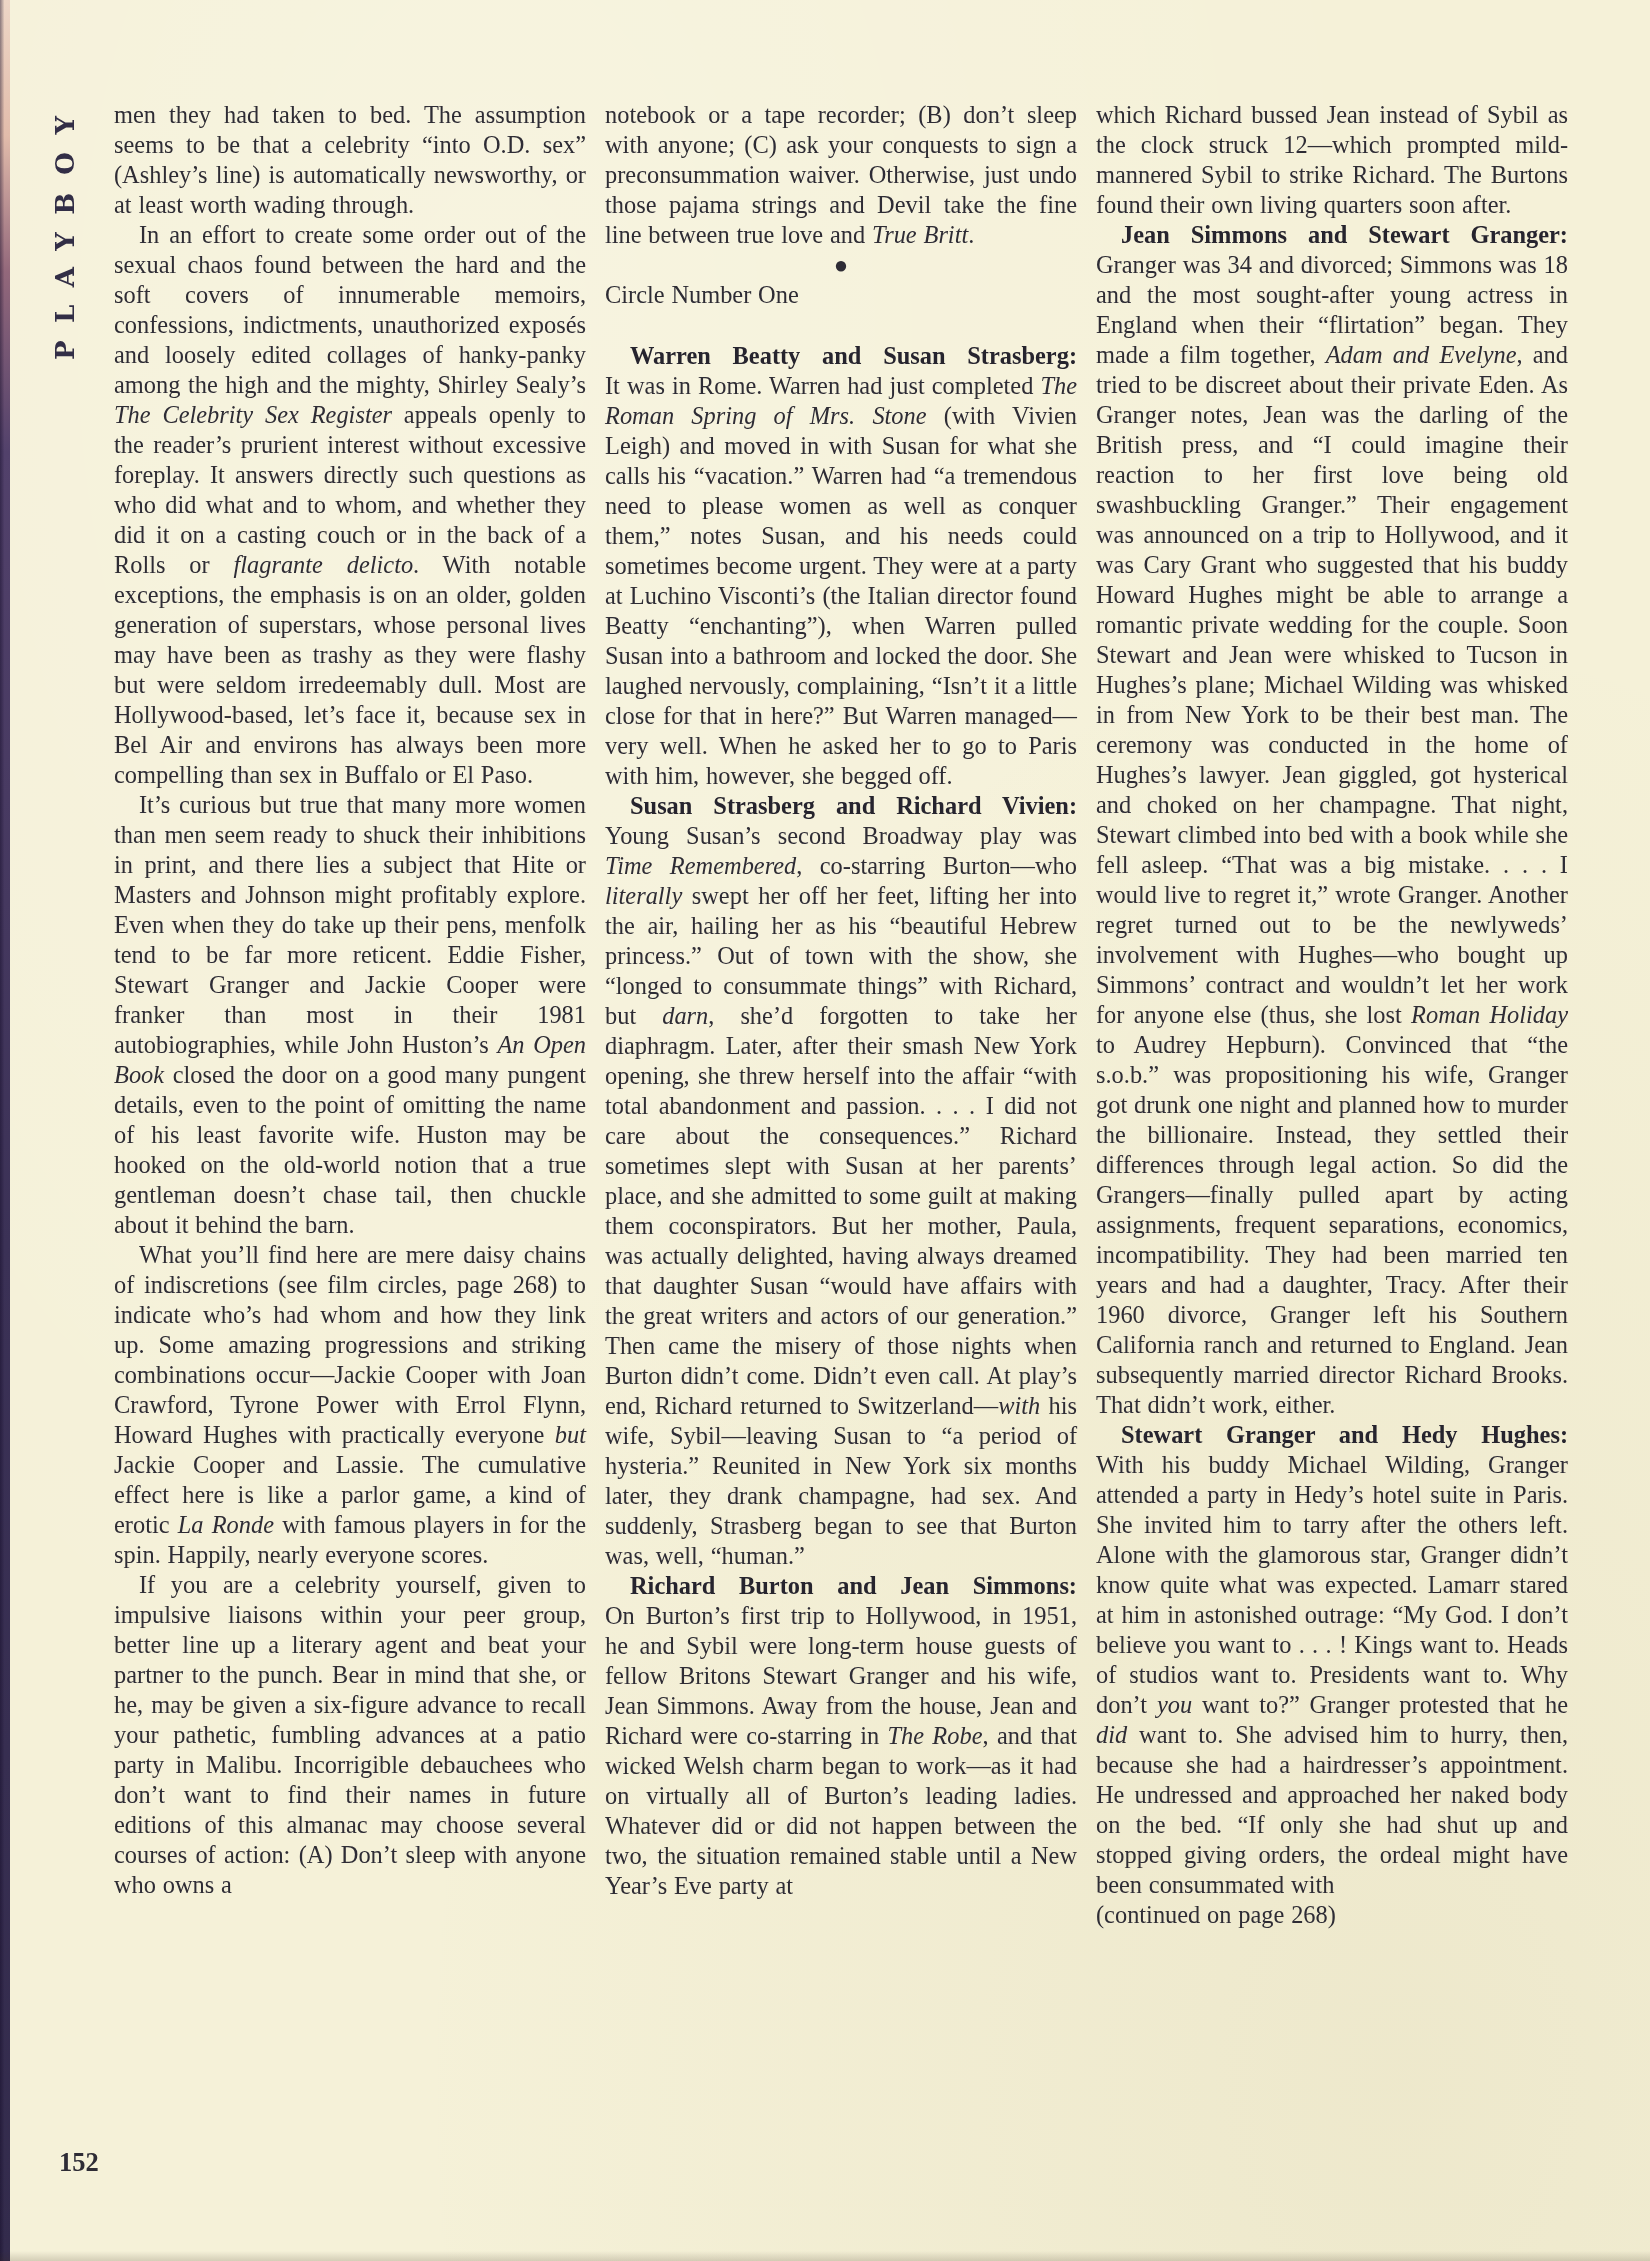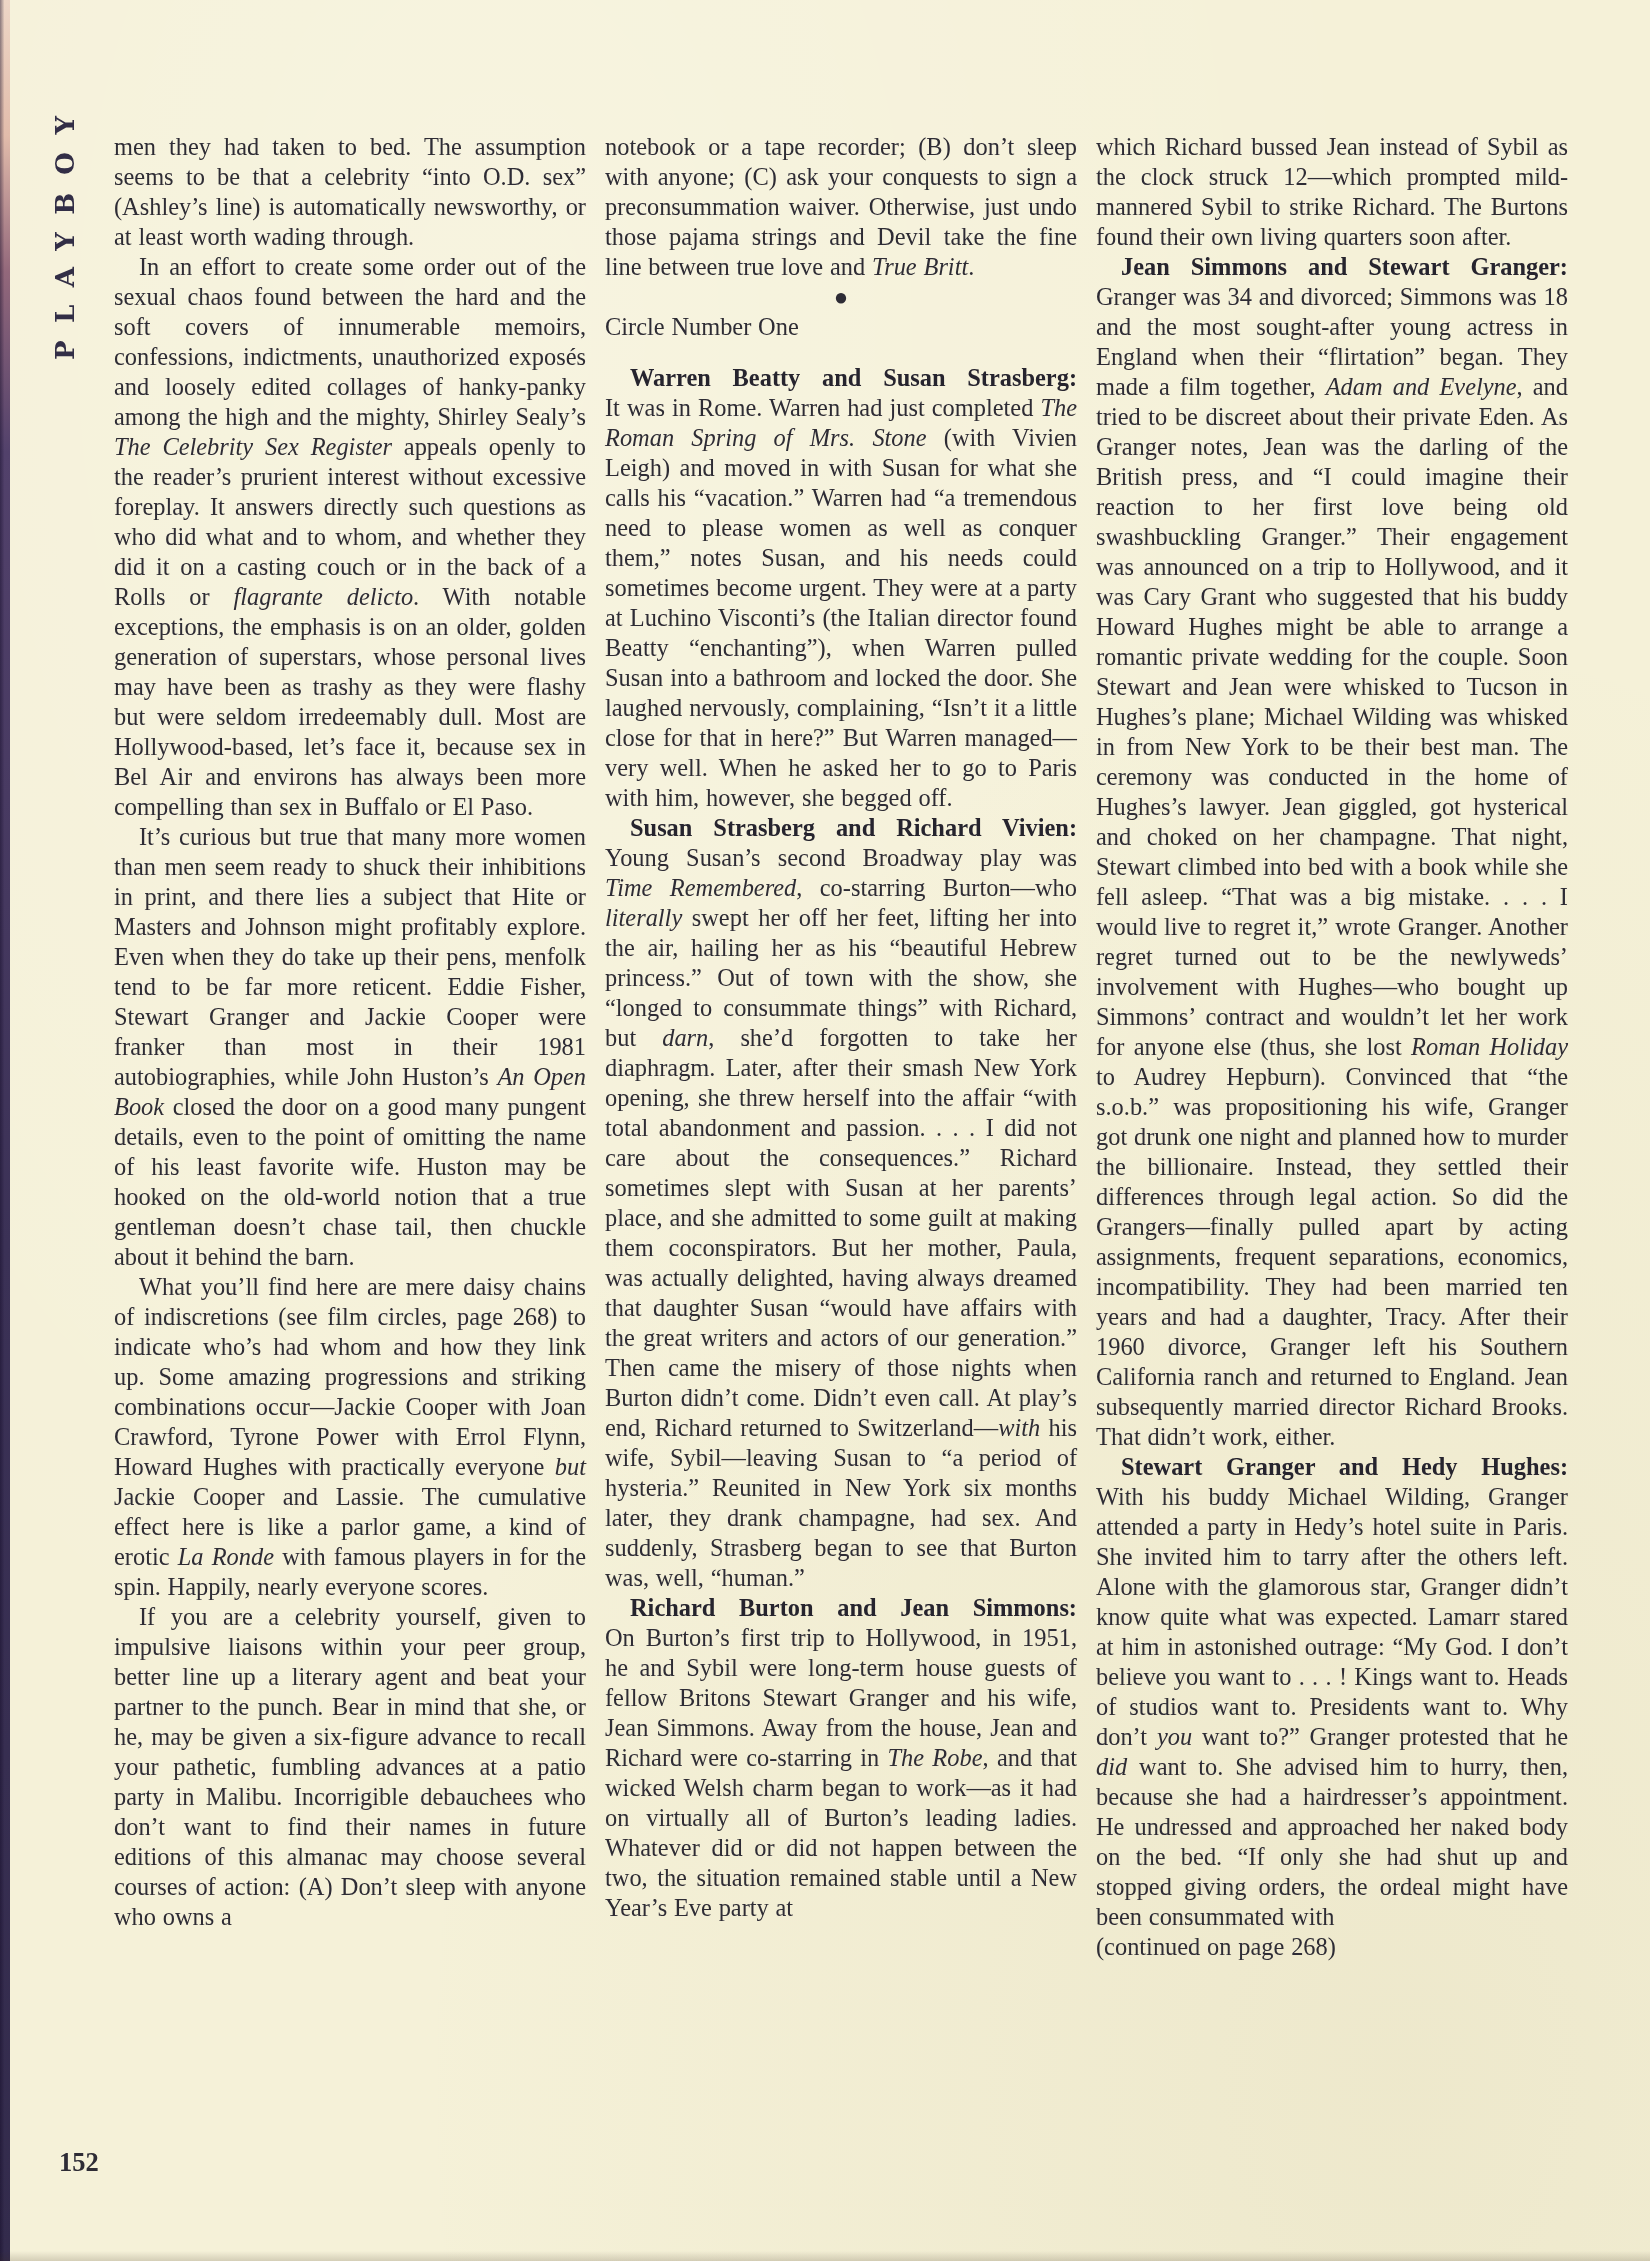--- a/index.html
+++ b/index.html
@@ -33,39 +33,39 @@
     transform-origin: 0 0; transform: rotate(-90deg);
     font-family: "DejaVu Serif", serif;
     font-weight: 700; font-size: 26px; letter-spacing: 17.5px;
     color: var(--logo, #322e46); white-space: nowrap;
   }
   .page-number {
     position: absolute; left: 59px; top: 2147px;
     font-size: 26.5px; font-weight: 700; color: var(--ink, #2e2c35); text-align: right;
   }
   .columns {
-    position: absolute; left: 114px; top: 132px; width: 1486px;
+    position: absolute; left: 114px; top: 100px; width: 1486px;
     display: flex; gap: 19px;
   }
   .column {
     width: 472px;
     font-size: 24.4px; line-height: 30px;
     color: var(--ink, #2e2c35);
     text-align: justify;
     hyphens: auto; -webkit-hyphens: auto;
     word-spacing: 0.7px;
   }
   .para { margin: 0; }
   .para.indent { text-indent: 25px; }
   .couple-heading {
     font-weight: 700; color: var(--heading-ink, #26242e);
     text-indent: 25px;
     text-align: justify; text-align-last: justify;
   }
-  .section-label { margin-bottom: 21px; }
+  .section-label { margin-bottom: 31px; }
   .bullet-line { height: 30px; text-align: center; line-height: 30px; }
   .bullet-dot { font-size: 24px; color: var(--ink, #2e2c35); }
   .continued { text-align: left; }
   .it { font-style: italic; }
 </style>
 </head>
 <body style="--paper: #f5f1d8; --ink: #2e2c35; --heading-ink: #26242e; --logo: #322e46; --spine: #3b3156;">
 
 <div class="paper-tint"></div>
 <div class="spine"></div>

